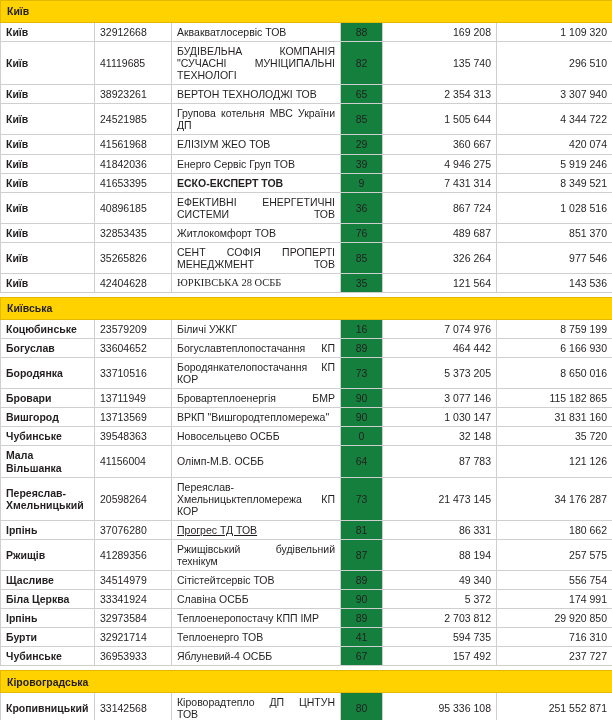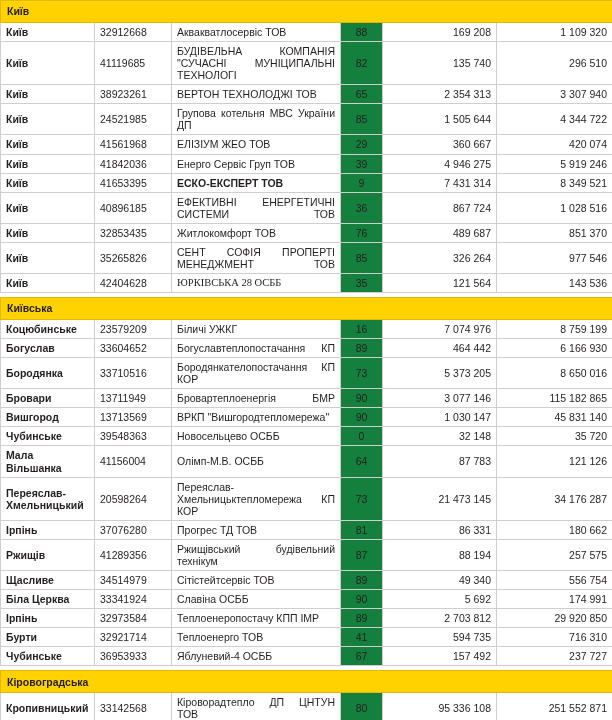--- a/index.html
+++ b/index.html
@@ -212,21 +212,21 @@
         <td class="score">90</td>
         <td class="val">3 077 146</td>
         <td class="val">115 182 865</td>
       </tr>
       <tr>
         <td class="region">Вишгород</td>
         <td class="code">13713569</td>
         <td class="name" style="text-align-last: left; text-align: left;">ВРКП "Вишгородтепломережа"</td>
         <td class="score">90</td>
         <td class="val">1 030 147</td>
-        <td class="val">45 831 140</td>
+        <td class="val">31 831 160</td>
       </tr>
       <tr>
         <td class="region">Чубинське</td>
         <td class="code">39548363</td>
         <td class="name" style="text-align-last: left; text-align: left;">Новосельцево ОСББ</td>
         <td class="score">0</td>
         <td class="val">32 148</td>
         <td class="val">35 720</td>
       </tr>
       <tr>
@@ -241,21 +241,21 @@
         <td class="region">Переяслав-Хмельницький</td>
         <td class="code">20598264</td>
         <td class="name">Переяслав-Хмельницьктепломережа КП КОР</td>
         <td class="score">73</td>
         <td class="val">21 473 145</td>
         <td class="val">34 176 287</td>
       </tr>
       <tr>
         <td class="region">Ірпінь</td>
         <td class="code">37076280</td>
-        <td class="name" style="text-align-last: left; text-align: right;">Прогрес ТД ТОВ</td>
+        <td class="name" style="text-align-last: left; text-align: right; text-decoration: underline;">Прогрес ТД ТОВ</td>
         <td class="score">81</td>
         <td class="val">86 331</td>
         <td class="val">180 662</td>
       </tr>
       <tr>
         <td class="region">Ржищів</td>
         <td class="code">41289356</td>
         <td class="name">Ржищівський будівельний технікум</td>
         <td class="score">87</td>
         <td class="val">88 194</td>
@@ -267,21 +267,21 @@
         <td class="name" style="text-align-last: left; text-align: left;">Сітістейтсервіс ТОВ</td>
         <td class="score">89</td>
         <td class="val">49 340</td>
         <td class="val">556 754</td>
       </tr>
       <tr>
         <td class="region">Біла Церква</td>
         <td class="code">33341924</td>
         <td class="name" style="text-align-last: left; text-align: left;">Славіна ОСББ</td>
         <td class="score">90</td>
-        <td class="val">5 692</td>
+        <td class="val">5 372</td>
         <td class="val">174 991</td>
       </tr>
       <tr>
         <td class="region">Ірпінь</td>
         <td class="code">32973584</td>
         <td class="name" style="text-align-last: left; text-align: left;">Теплоенеропостачу КПП ІМР</td>
         <td class="score">89</td>
         <td class="val">2 703 812</td>
         <td class="val">29 920 850</td>
       </tr>

